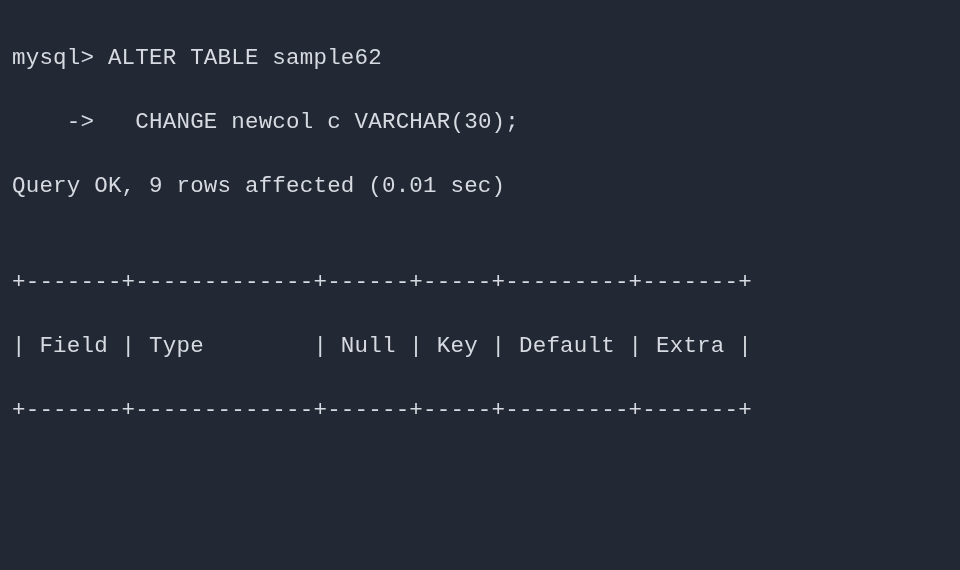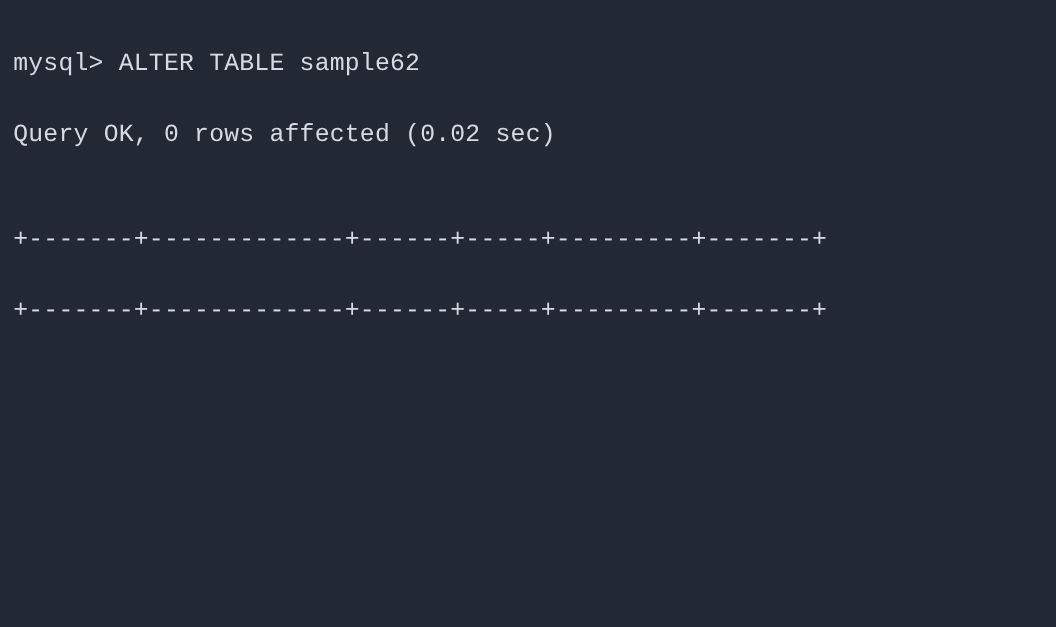--- a/index.html
+++ b/index.html
@@ -24,23 +24,25 @@
   }
   .line {
     white-space: pre;
   }
 </style>
 </head>
 <body>
 
 <div class="terminal">
 <div class="line"><span>mysql&gt;</span> <span>ALTER TABLE sample62</span></div>
-<div class="line">Query OK, 0 rows affected (0.02 sec)</div>
+<div class="line"><span>    -&gt;</span> <span>  CHANGE newcol c VARCHAR(30);</span></div>
+<div class="line">Query OK, 9 rows affected (0.01 sec)</div>
 <div class="line"></div>
 <div class="line">+-------+-------------+------+-----+---------+-------+</div>
+<div class="line">| Field | Type        | Null | Key | Default | Extra |</div>
 <div class="line">+-------+-------------+------+-----+---------+-------+</div>
 
 
 
 
 
 
 </div>
 
 </body></html>

